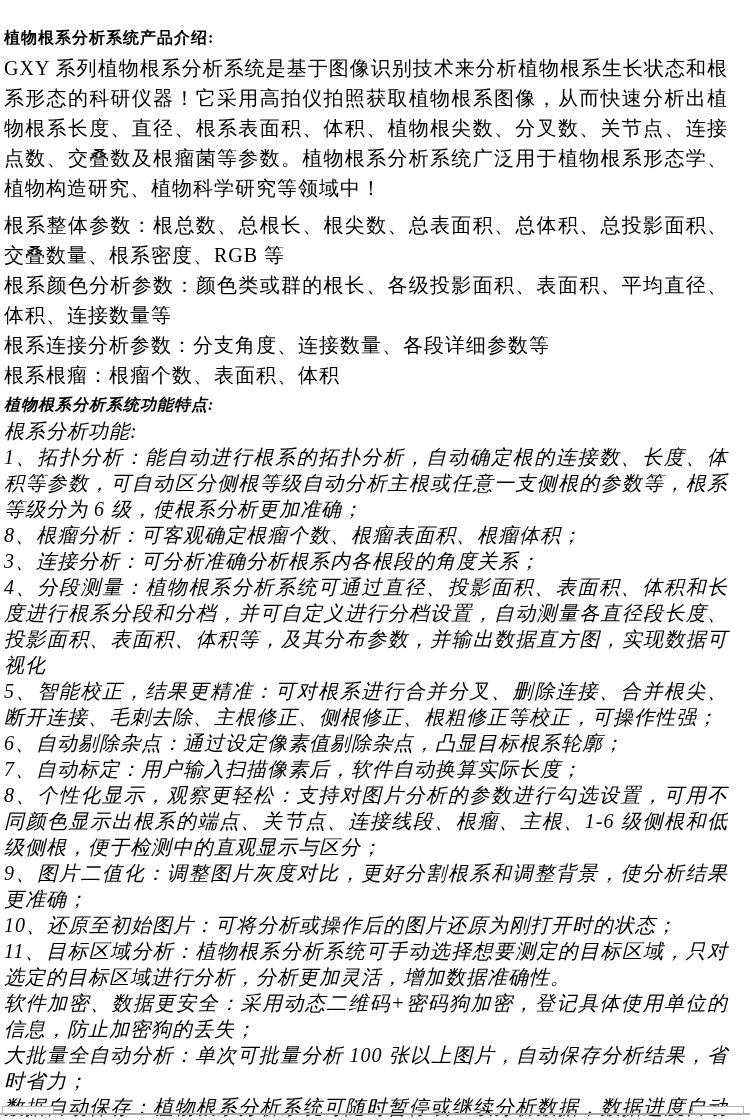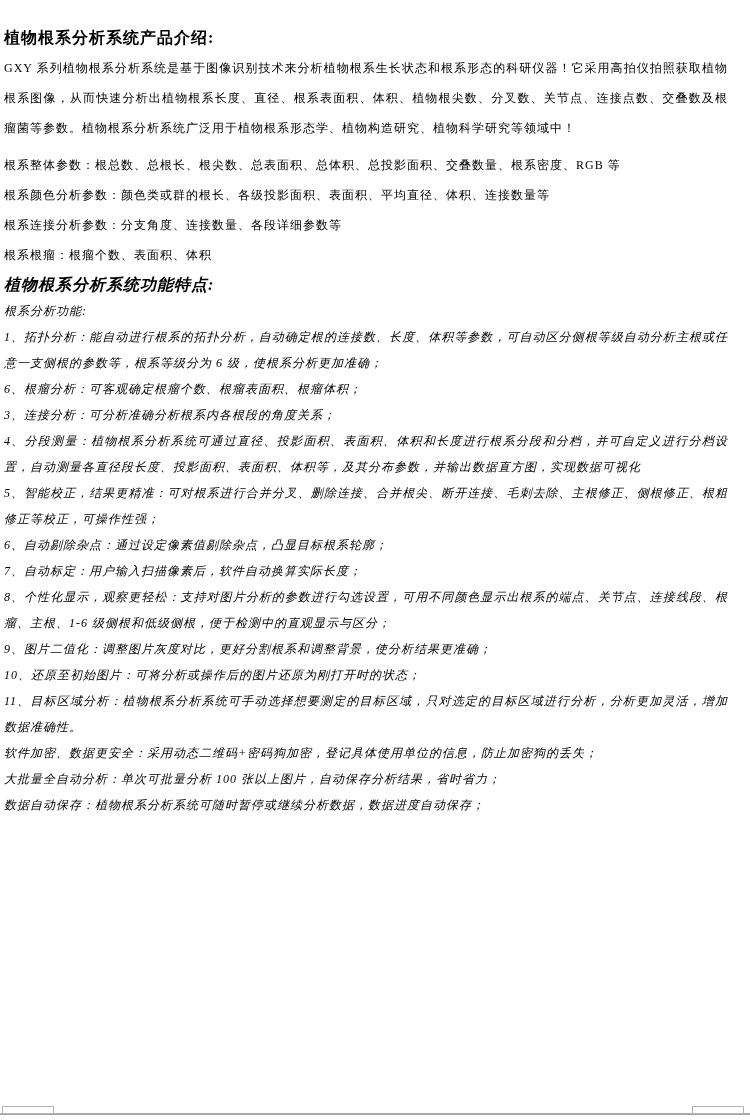--- a/index.html
+++ b/index.html
@@ -26,21 +26,21 @@
     text-justify: inter-ideograph;
   }
   .sec { margin: 0; }
   .heading {
     font-size: 16px;
     font-weight: 700;
     margin: 0;
     letter-spacing: 1px;
   }
   .sec p {
-    font-size: 12px;
+    font-size: 20px;
     margin: 0;
     letter-spacing: 1px;
     word-break: break-all;
   }
   .sec1 .heading, .sec2 .heading,
   .sec1 p, .sec2 p { line-height: 30px; }
   .sec3 .heading, .sec3 p { line-height: 26px; }
   .sec2 { margin-top: 7px; }
   .sec3 { margin-top: 2px; font-style: italic; }
 
@@ -85,21 +85,21 @@
     <p>根系整体参数：根总数、总根长、根尖数、总表面积、总体积、总投影面积、交叠数量、根系密度、RGB 等</p>
     <p>根系颜色分析参数：颜色类或群的根长、各级投影面积、表面积、平均直径、体积、连接数量等</p>
     <p>根系连接分析参数：分支角度、连接数量、各段详细参数等</p>
     <p>根系根瘤：根瘤个数、表面积、体积</p>
   </section>
 
   <section class="sec sec3">
     <h3 class="heading">植物根系分析系统功能特点:</h3>
     <p>根系分析功能:</p>
     <p>1、拓扑分析：能自动进行根系的拓扑分析，自动确定根的连接数、长度、体积等参数，可自动区分侧根等级自动分析主根或任意一支侧根的参数等，根系等级分为 6 级，使根系分析更加准确；</p>
-    <p>6、根瘤分析：可客观确定根瘤个数、根瘤表面积、根瘤体积；</p>
+    <p>8、根瘤分析：可客观确定根瘤个数、根瘤表面积、根瘤体积；</p>
     <p>3、连接分析：可分析准确分析根系内各根段的角度关系；</p>
     <p>4、分段测量：植物根系分析系统可通过直径、投影面积、表面积、体积和长度进行根系分段和分档，并可自定义进行分档设置，自动测量各直径段长度、投影面积、表面积、体积等，及其分布参数，并输出数据直方图，实现数据可视化</p>
     <p>5、智能校正，结果更精准：可对根系进行合并分叉、删除连接、合并根尖、断开连接、毛刺去除、主根修正、侧根修正、根粗修正等校正，可操作性强；</p>
     <p>6、自动剔除杂点：通过设定像素值剔除杂点，凸显目标根系轮廓；</p>
     <p>7、自动标定：用户输入扫描像素后，软件自动换算实际长度；</p>
     <p>8、个性化显示，观察更轻松：支持对图片分析的参数进行勾选设置，可用不同颜色显示出根系的端点、关节点、连接线段、根瘤、主根、1-6 级侧根和低级侧根，便于检测中的直观显示与区分；</p>
     <p>9、图片二值化：调整图片灰度对比，更好分割根系和调整背景，使分析结果更准确；</p>
     <p>10、还原至初始图片：可将分析或操作后的图片还原为刚打开时的状态；</p>
     <p>11、目标区域分析：植物根系分析系统可手动选择想要测定的目标区域，只对选定的目标区域进行分析，分析更加灵活，增加数据准确性。</p>
     <p>软件加密、数据更安全：采用动态二维码+密码狗加密，登记具体使用单位的信息，防止加密狗的丢失；</p>

